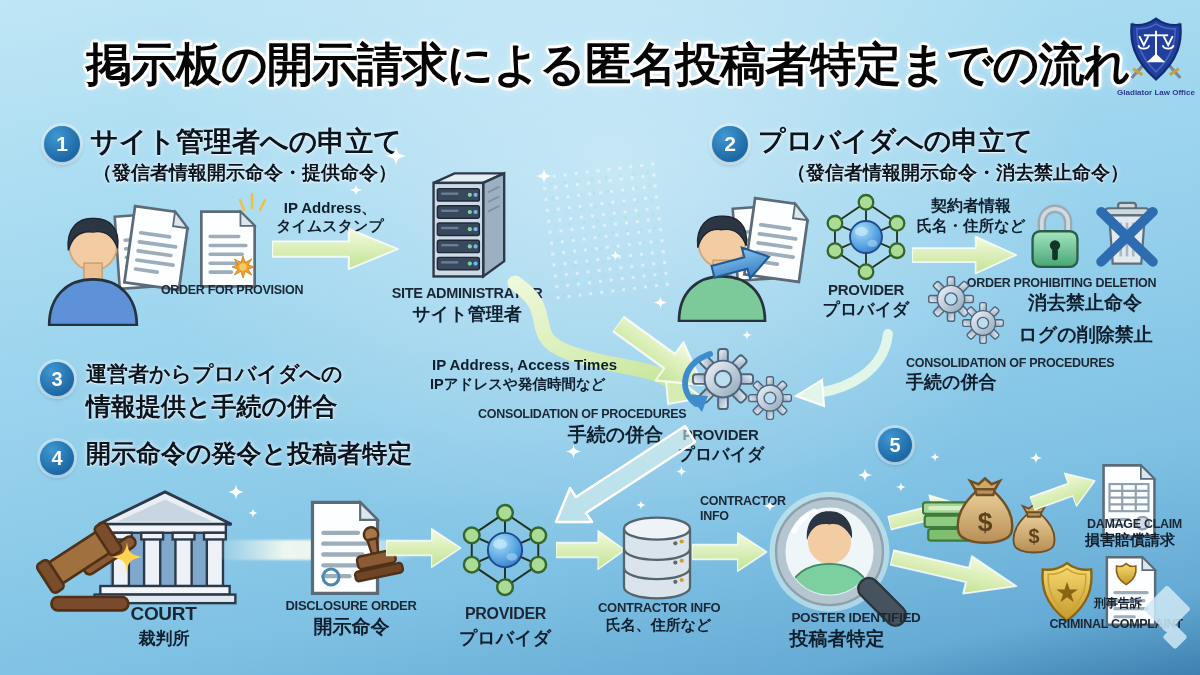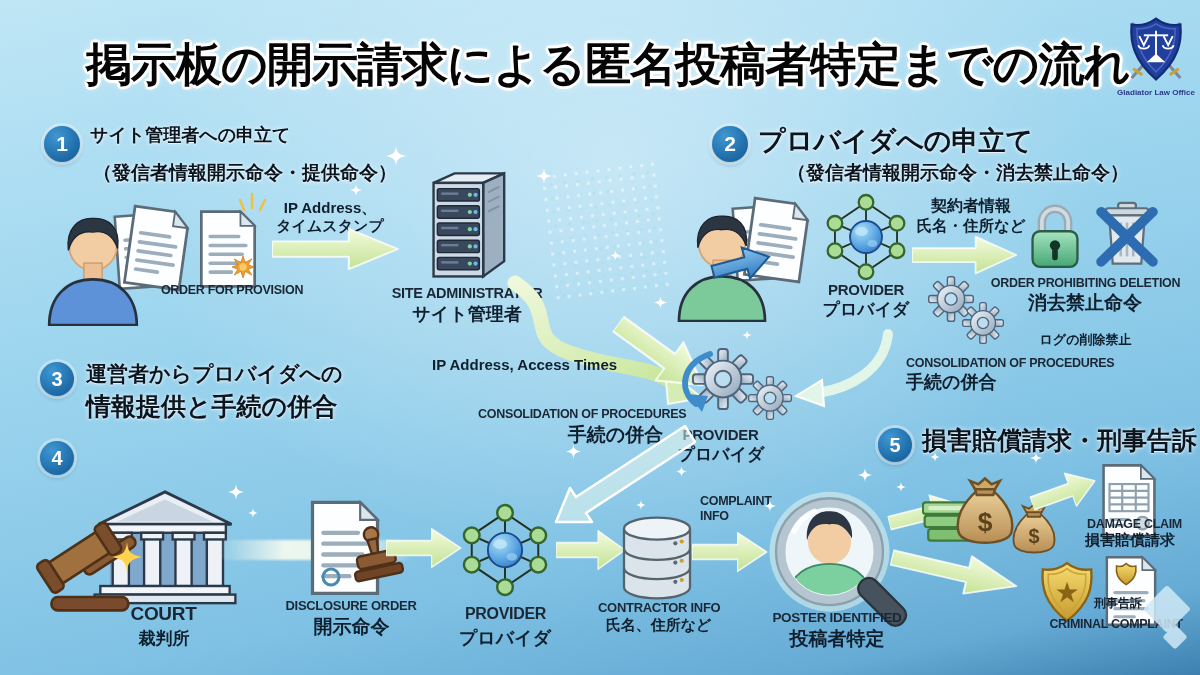--- a/index.html
+++ b/index.html
@@ -344,35 +344,35 @@
 
   <div class="abs title" style="left:86px;top:34px;">掲示板の開示請求による匿名投稿者特定までの流れ</div>
   <div class="abs" style="left:1118px;top:12px;width:76px;height:94px;">
     <svg class="icon" style="position:absolute;left:6px;top:2px" width="64" height="70" viewBox="0 0 84 92">
         <use href="#sym-logoshield"></use>
       </svg>
     <div class="abs" style="left:-12px;top:76px;width:100px;font-size:8px;font-weight:700;color:#2b3a8c;text-align:center;white-space:nowrap;">Gladiator Law Office</div>
   </div>
 
   <div class="abs badge" style="left:44px;top:126px;">1</div>
-  <div class="abs st" style="left:90px;top:123px;font-size:18px;">サイト管理者への申立て</div>
+  <div class="abs st" style="left:90px;top:123px;font-size:28px;">サイト管理者への申立て</div>
   <div class="abs st" style="left:93px;top:160px;font-size:19px;">（發信者情報開示命令・提供命令）</div>
 
   <div class="abs badge" style="left:712px;top:126px;">2</div>
   <div class="abs st" style="left:758px;top:123px;font-size:27px;">プロバイダへの申立て</div>
   <div class="abs st" style="left:787px;top:160px;font-size:19px;">（發信者情報開示命令・消去禁止命令）</div>
 
   <div class="abs badge" style="left:40px;top:362px;width:34px;height:34px;font-size:20px;">3</div>
   <div class="abs st" style="left:86px;top:360px;font-size:21px;">運営者からプロバイダへの</div>
   <div class="abs st" style="left:86px;top:390px;font-size:25px;">情報提供と手続の併合</div>
 
   <div class="abs badge" style="left:40px;top:441px;width:34px;height:34px;font-size:20px;">4</div>
+  <div class="abs st" style="left:86px;top:437px;font-size:25px;">開示命令の発令と投稿者特定</div>
 
   <div class="abs badge" style="left:878px;top:428px;width:34px;height:34px;font-size:20px;">5</div>
-  <div class="abs st" style="left:922px;top:424px;font-size:25px;">損害賠償請求・刑事告訴</div>
 
   <svg class="abs icon" style="left:112px;top:208px;transform:rotate(-4deg)" width="62" height="86" viewBox="0 0 72 92">
       <use href="#sym-doc"></use>
     </svg>
   <svg class="abs icon" style="left:124px;top:202px;transform:rotate(8deg)" width="66" height="92" viewBox="0 0 72 92">
       <use href="#sym-doc"></use>
     </svg>
   <svg class="abs icon" style="left:38px;top:212px;color:#5e92d8" width="110" height="114" viewBox="0 0 120 125">
       <use href="#sym-person"></use>
     </svg>
@@ -434,34 +434,35 @@
   <svg class="abs icon" style="left:912px;top:234px" width="106" height="42" viewBox="0 0 120 48" preserveAspectRatio="none">
       <use href="#sym-arrow"></use>
     </svg>
 
   <svg class="abs icon" style="left:1026px;top:200px" width="58" height="70" viewBox="0 0 62 74">
       <use href="#sym-lock"></use>
     </svg>
   <svg class="abs icon" style="left:1094px;top:200px" width="66" height="70" viewBox="0 0 74 76">
       <use href="#sym-trash"></use>
     </svg>
-  <div class="abs en" style="left:988px;top:276px;width:195px;">ORDER PROHIBITING DELETION</div>
+  <div class="abs en" style="left:964px;top:276px;width:195px;">ORDER PROHIBITING DELETION</div>
   <div class="abs ja" style="left:1010px;top:290px;width:150px;font-size:19px;">消去禁止命令</div>
-  <div class="abs ja" style="left:1018px;top:331px;width:135px;font-size:13px;">ログの削除禁止</div>
+  <div class="abs ja" style="left:1018px;top:322px;width:135px;font-size:19px;">ログの削除禁止</div>
 
   <svg class="abs icon" style="left:928px;top:276px" width="46" height="46" viewBox="0 0 64 64">
       <use href="#sym-gear"></use>
     </svg>
   <svg class="abs icon" style="left:962px;top:302px" width="42" height="42" viewBox="0 0 64 64">
       <use href="#sym-gear"></use>
     </svg>
   <div class="abs en" style="left:906px;top:356px;width:205px;text-align:left;">CONSOLIDATION OF PROCEDURES</div>
   <div class="abs ja" style="left:906px;top:370px;width:110px;font-size:18px;text-align:left;">手続の併合</div>
 
   <div class="abs ja" style="left:432px;top:356px;width:180px;font-size:15px;text-align:left;">IP Address, Access Times</div>
+  <div class="abs ja" style="left:430px;top:375px;width:190px;font-size:14.5px;text-align:left;">IPアドレスや発信時間など</div>
   <svg class="abs icon" style="left:608px;top:328px;transform:rotate(36deg)" width="106" height="54" viewBox="0 0 120 48" preserveAspectRatio="none">
       <use href="#sym-arrow"></use>
     </svg>
 
   <div class="abs en" style="left:478px;top:407px;width:195px;">CONSOLIDATION OF PROCEDURES</div>
   <div class="abs ja" style="left:558px;top:422px;width:115px;font-size:19px;">手続の併合</div>
 
   <svg class="abs icon" style="left:692px;top:348px" width="62" height="62" viewBox="0 0 64 64">
       <use href="#sym-gear"></use>
     </svg>
@@ -536,30 +537,30 @@
         <circle cx="67" cy="30" r="2.3" fill="#c8a030"></circle>
        <circle cx="60" cy="53" r="2.3" fill="#5a6a74"></circle>
         <circle cx="67" cy="51" r="2.3" fill="#c8a030"></circle>
        <circle cx="60" cy="74" r="2.3" fill="#5a6a74"></circle>
         <circle cx="67" cy="72" r="2.3" fill="#c8a030"></circle>
       </g>
   </svg>
   <div class="abs en" style="left:598px;top:600px;width:120px;font-size:13px;">CONTRACTOR INFO</div>
   <div class="abs ja" style="left:596px;top:616px;width:125px;font-size:15px;">氏名、住所など</div>
 
-  <div class="abs en" style="left:700px;top:494px;width:100px;text-align:left;">COMPLAINT</div>
+  <div class="abs en" style="left:700px;top:494px;width:100px;text-align:left;">CONTRACTOR</div>
   <div class="abs en" style="left:700px;top:509px;width:100px;text-align:left;">INFO</div>
   <svg class="abs icon" style="left:692px;top:530px" width="76" height="44" viewBox="0 0 120 48" preserveAspectRatio="none">
       <use href="#sym-arrow"></use>
     </svg>
 
   <svg class="abs icon" style="left:762px;top:484px" width="150" height="155" viewBox="0 0 160 165">
       <use href="#sym-mag"></use>
     </svg>
-  <div class="abs en" style="left:762px;top:610px;width:150px;font-size:13.5px;">POSTER IDENTIFIED</div>
+  <div class="abs en" style="left:781px;top:610px;width:150px;font-size:13.5px;">POSTER IDENTIFIED</div>
   <div class="abs ja" style="left:778px;top:626px;width:118px;font-size:19px;">投稿者特定</div>
 
   <svg class="abs icon" style="left:888px;top:494px;transform:rotate(-14deg)" width="76" height="40" viewBox="0 0 120 48" preserveAspectRatio="none">
       <use href="#sym-arrow"></use>
     </svg>
   <svg class="abs icon" style="left:890px;top:550px;transform:rotate(13deg)" width="130" height="44" viewBox="0 0 120 48" preserveAspectRatio="none">
       <use href="#sym-arrow"></use>
     </svg>
 
   <svg class="abs icon" style="left:922px;top:496px" width="64" height="50" viewBox="0 0 72 54">

